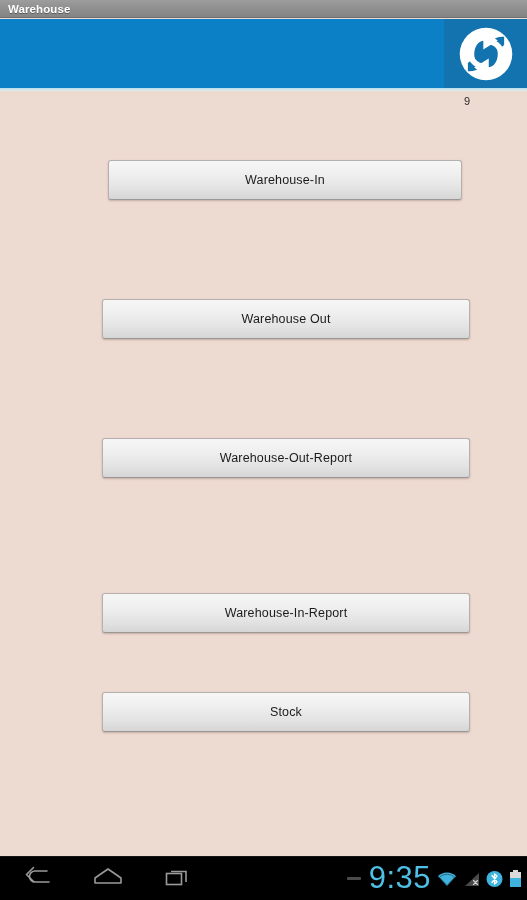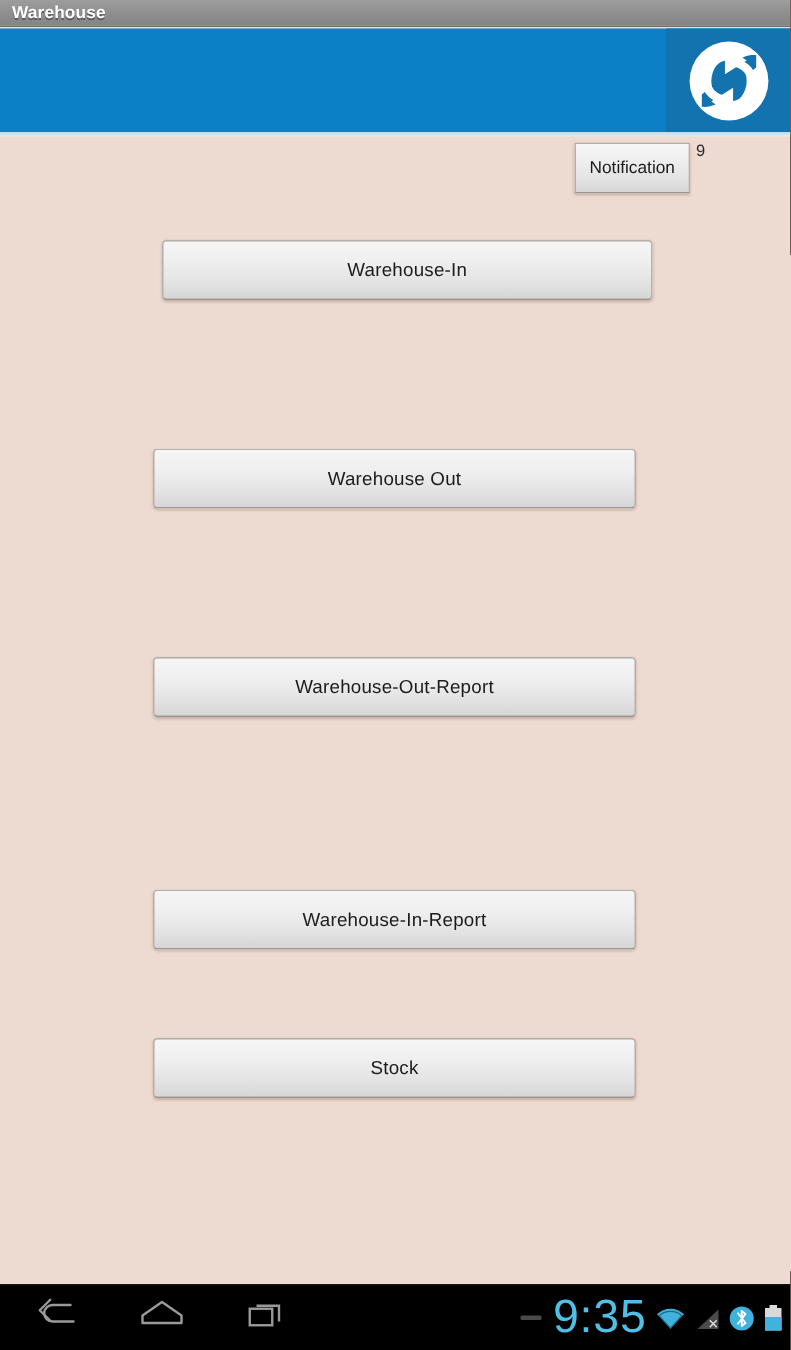--- a/index.html
+++ b/index.html
@@ -120,25 +120,25 @@
   .menu-btn {
     position: absolute;
     height: 40px;
     border-radius: 3px;
     font-size: 12.5px;
     line-height: 38px;
     letter-spacing: 0.15px;
   }
   .menu-btn.narrow {
     left: 108px;
-    width: 327px;
+    width: 354px;
   }
   .menu-btn.wide {
     left: 102px;
-    width: 322px;
+    width: 368px;
   }
 
   
   #navbar {
     position: absolute;
     left: 0;
     bottom: 0;
     width: 527px;
     height: 44px;
     background: #000000;
@@ -211,21 +211,20 @@
           <path d="M32 47 C41 47 47 41 46 32 C45 25 39 21 32 21 L32 15 C43 15 52 22 52 32 C52 42 43 49 32 49 Z" fill="#ffffff"></path>
           <path d="M29 6 L45 17 L29 27 Z" fill="#ffffff"></path>
           <path d="M35 58 L19 47 L35 37 Z" fill="#ffffff"></path>
         </svg>
       </span>
     </div>
   </div>
   <div id="header-underline"></div>
 
   <div id="notification-wrap">
-    <div id="notification-button" class="btn">Notification</div>
     <div id="notification-badge">9</div>
   </div>
 
   <div id="menu">
 
     <div class="menu-row" style="top:0px;">
       <div class="btn menu-btn narrow">Warehouse-In</div>
     </div>
 
     <div class="menu-row" style="top:139px;">

